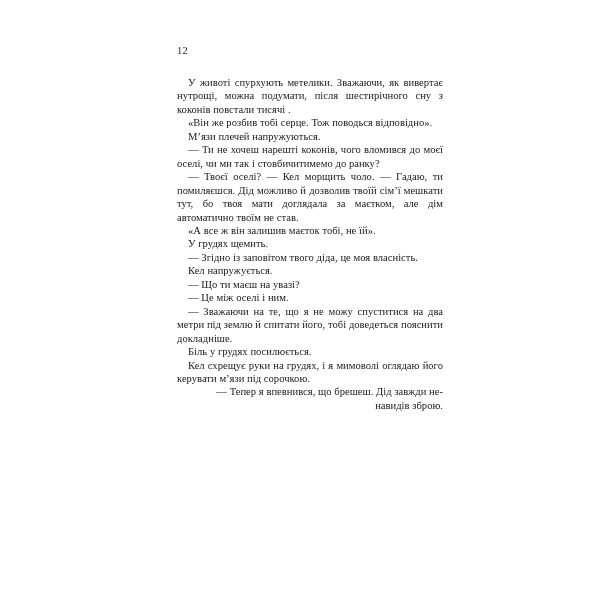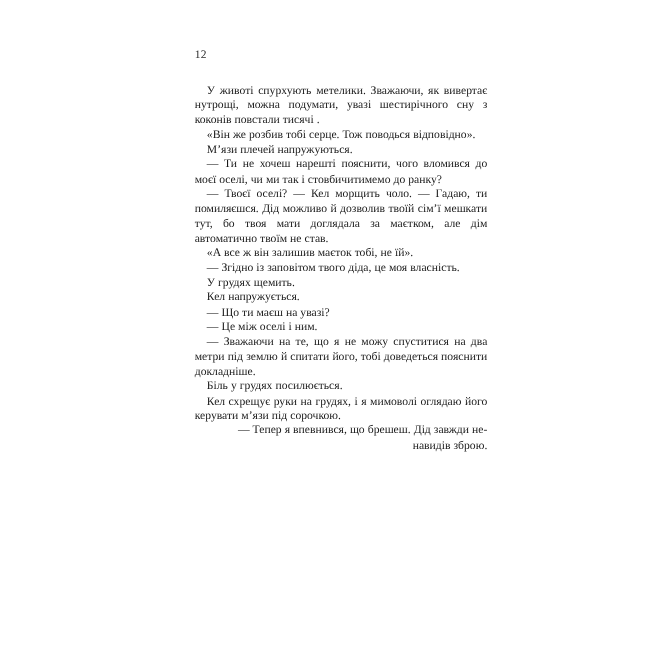--- a/index.html
+++ b/index.html
@@ -58,28 +58,28 @@
   }
 </style>
 </head>
 <body>
 
 <div class="page">
 
   <div class="folio">12</div>
 
   <div class="textblock">
-      <p>У животі спурхують метелики. Зважаючи, як ви­вертає нутрощі, можна подумати, увазі шестирічного сну з коконів повстали тисячі .</p>
+      <p>У животі спурхують метелики. Зважаючи, як ви­вертає нутрощі, можна подумати, після шестирічного сну з коконів повстали тисячі .</p>
       <p>«Він же розбив тобі серце. Тож поводься відпо­відно».</p>
       <p>М’язи плечей напружуються.</p>
-      <p>— Ти не хочеш нарешті пояснити, чого вломився до моєї оселі, чи ми так і стовбичитимемо до ранку?</p>
+      <p>— Ти не хочеш нарешті коконів, чого вломився до моєї оселі, чи ми так і стовбичитимемо до ранку?</p>
       <p>— Твоєї оселі? — Кел морщить чоло. — Гадаю, ти помиляєшся. Дід можливо й дозволив твоїй сім’ї меш­кати тут, бо твоя мати доглядала за маєтком, але дім автоматично твоїм не став.</p>
       <p>«А все ж він залишив маєток тобі, не їй».</p>
+      <p>У грудях щемить.</p>
       <p>— Згідно із заповітом твого діда, це моя власність.</p>
-      <p>У грудях щемить.</p>
       <p>Кел напружується.</p>
       <p>— Що ти маєш на увазі?</p>
       <p>— Це між оселі і ним.</p>
       <p>— Зважаючи на те, що я не можу спуститися на два метри під землю й спитати його, тобі доведеться по­яснити докладніше.</p>
       <p>Біль у грудях посилюється.</p>
       <p>Кел схрещує руки на грудях, і я мимоволі оглядаю його керувати м’язи під сорочкою.</p>
       <p>— Тепер я впевнився, що брешеш. Дід завжди не­навидів зброю.</p>
     </div>
 
 </div>

